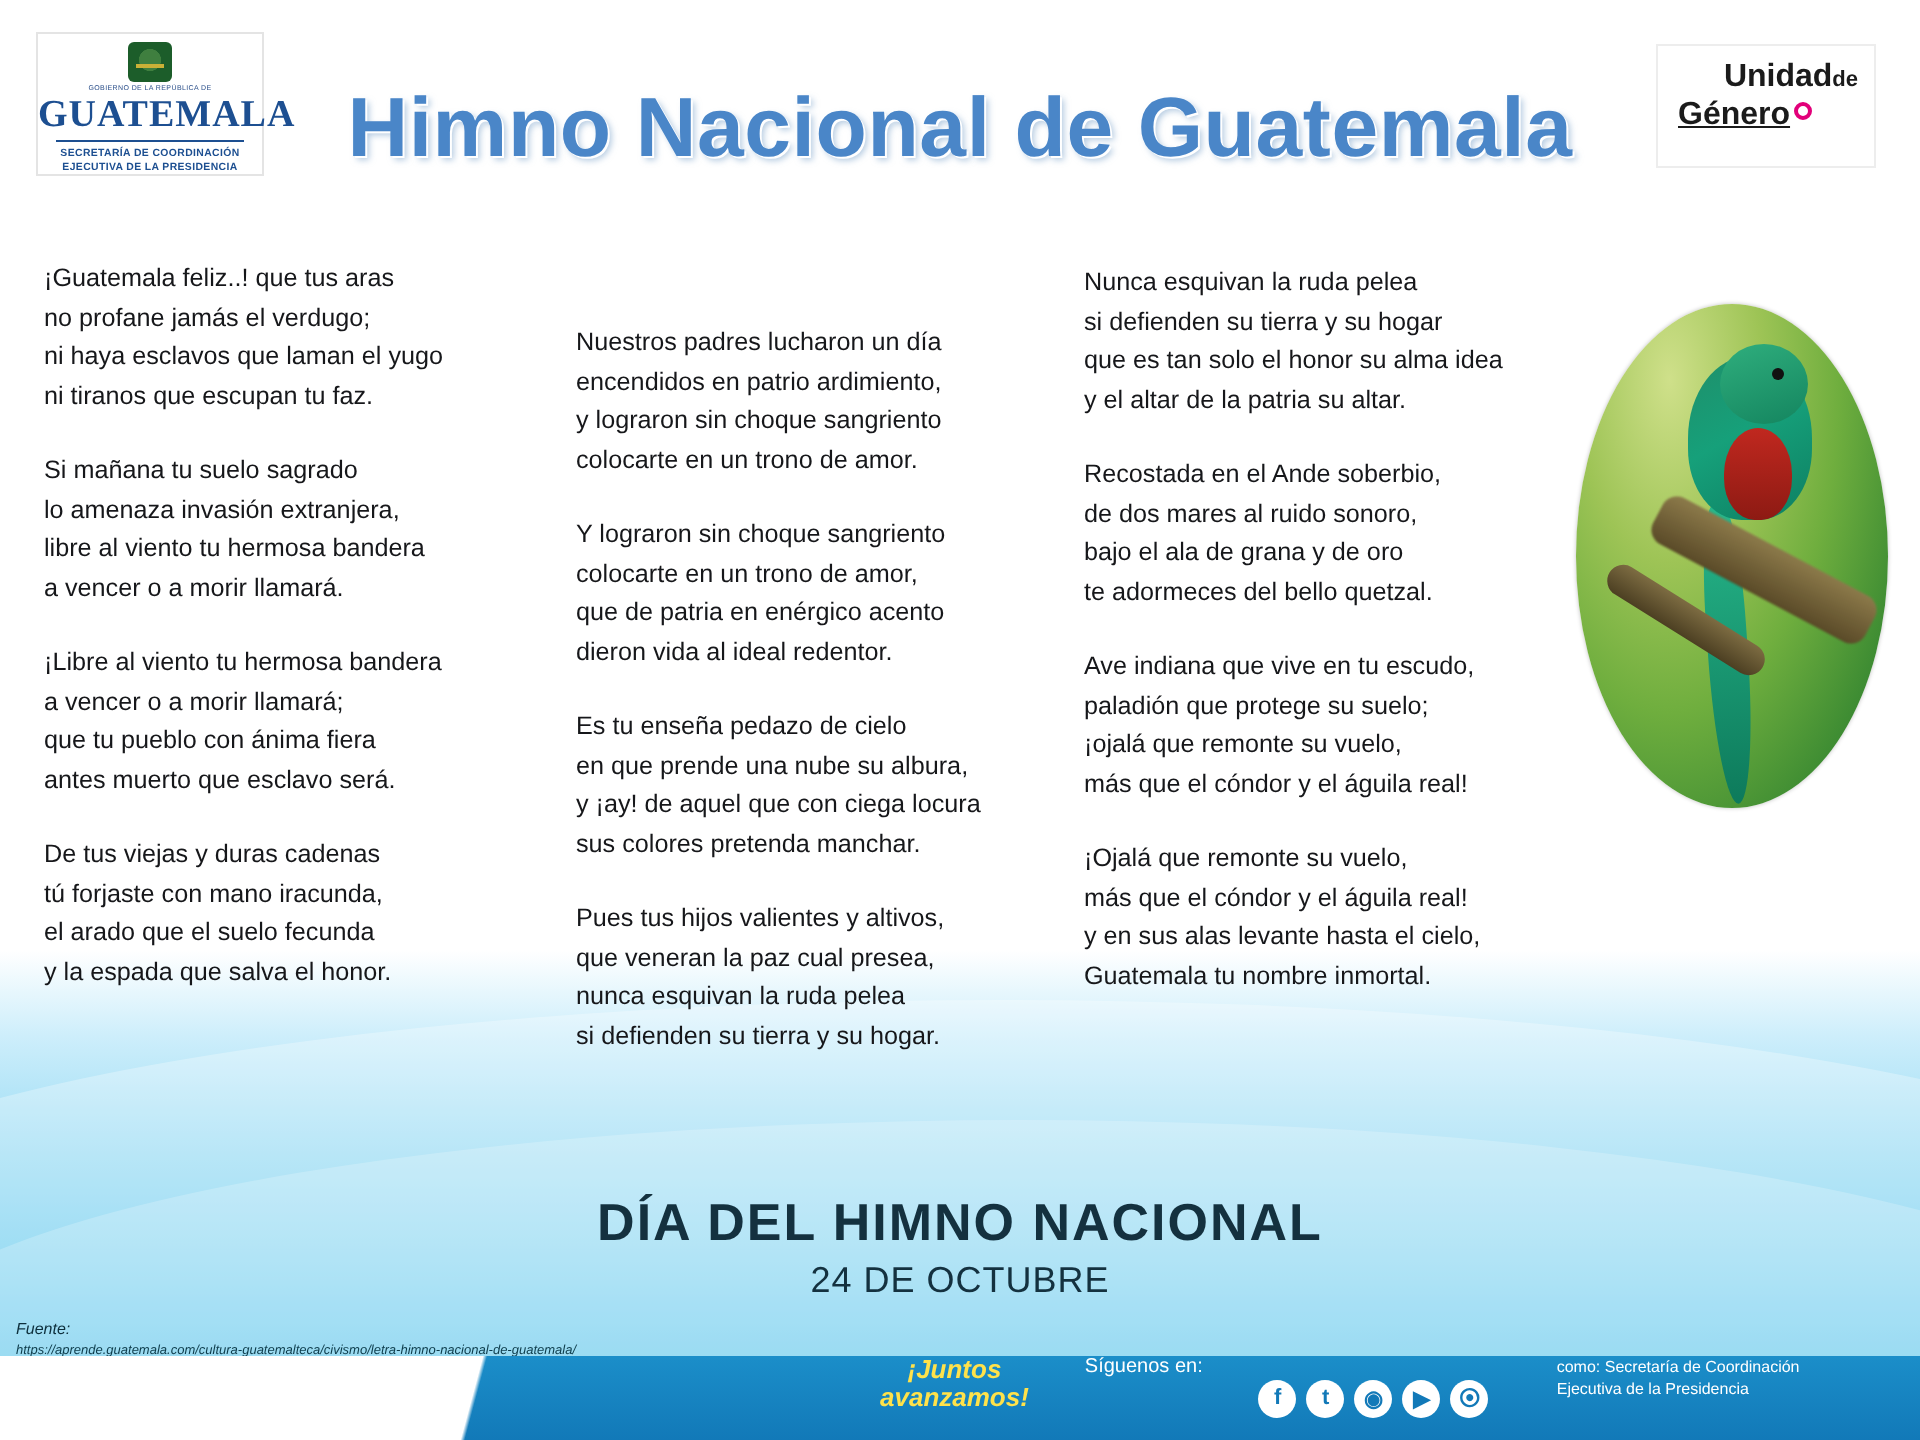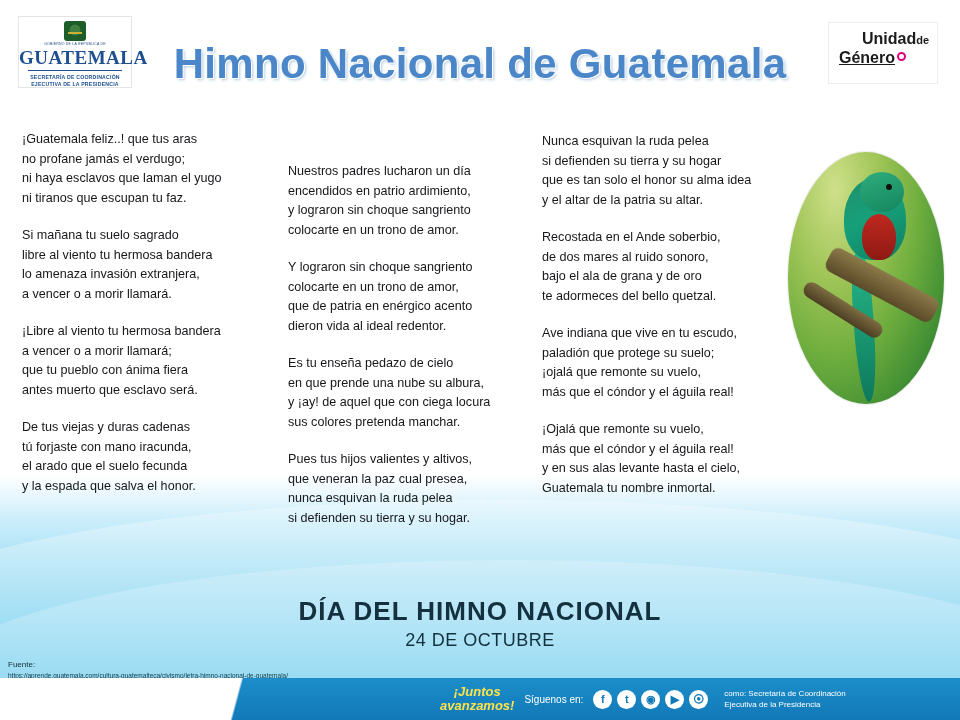--- a/index.html
+++ b/index.html
@@ -211,39 +211,40 @@
     font-size: 18px;
     color: #14313f;
     letter-spacing: .5px;
   }
   .source {
     position: absolute;
     left: 8px; top: 659px;
     font-size: 8px;
     color: #0d2f3c;
     line-height: 11px;
+    font-style: italic;
   }
   .source .url { color: #0d3b4a; font-size: 6.5px; }
 
   
   .bottombar {
     position: absolute;
     left: 0; bottom: 0; width: 960px; height: 42px;
     background: linear-gradient(180deg, #1b8ec9 0%, #1279b8 100%);
     display: flex;
     align-items: center;
   }
   .bottombar .left-tri {
     width: 420px; height: 42px;
     background: linear-gradient(105deg, #ffffff 0 56%, rgba(255,255,255,0) 56.5%);
     position: absolute; left: 0; top: 0;
   }
   .bb-inner {
     position: absolute; left: 440px; top: 0; height: 42px;
-    display: flex; align-items: center; gap: 10px;
+    display: flex; gap: 28px;
   }
   .juntos {
     color: #ffe24a;
     font-weight: bold;
     font-style: italic;
     font-size: 13px;
     line-height: 14px;
     text-align: center;
   }
   .siguenos {
@@ -298,22 +299,22 @@
   <div class="lyrics">
     <div class="col col1">
         <div class="stanza">
           <div>¡Guatemala feliz..! que tus aras</div>
           <div>no profane jamás el verdugo;</div>
           <div>ni haya esclavos que laman el yugo</div>
           <div>ni tiranos que escupan tu faz.</div>
         </div>
         <div class="stanza">
           <div>Si mañana tu suelo sagrado</div>
+          <div>lo amenaza invasión extranjera,</div>
           <div>libre al viento tu hermosa bandera</div>
-          <div>lo amenaza invasión extranjera,</div>
           <div>a vencer o a morir llamará.</div>
         </div>
         <div class="stanza">
           <div>¡Libre al viento tu hermosa bandera</div>
           <div>a vencer o a morir llamará;</div>
           <div>que tu pueblo con ánima fiera</div>
           <div>antes muerto que esclavo será.</div>
         </div>
         <div class="stanza">
           <div>De tus viejas y duras cadenas</div>

